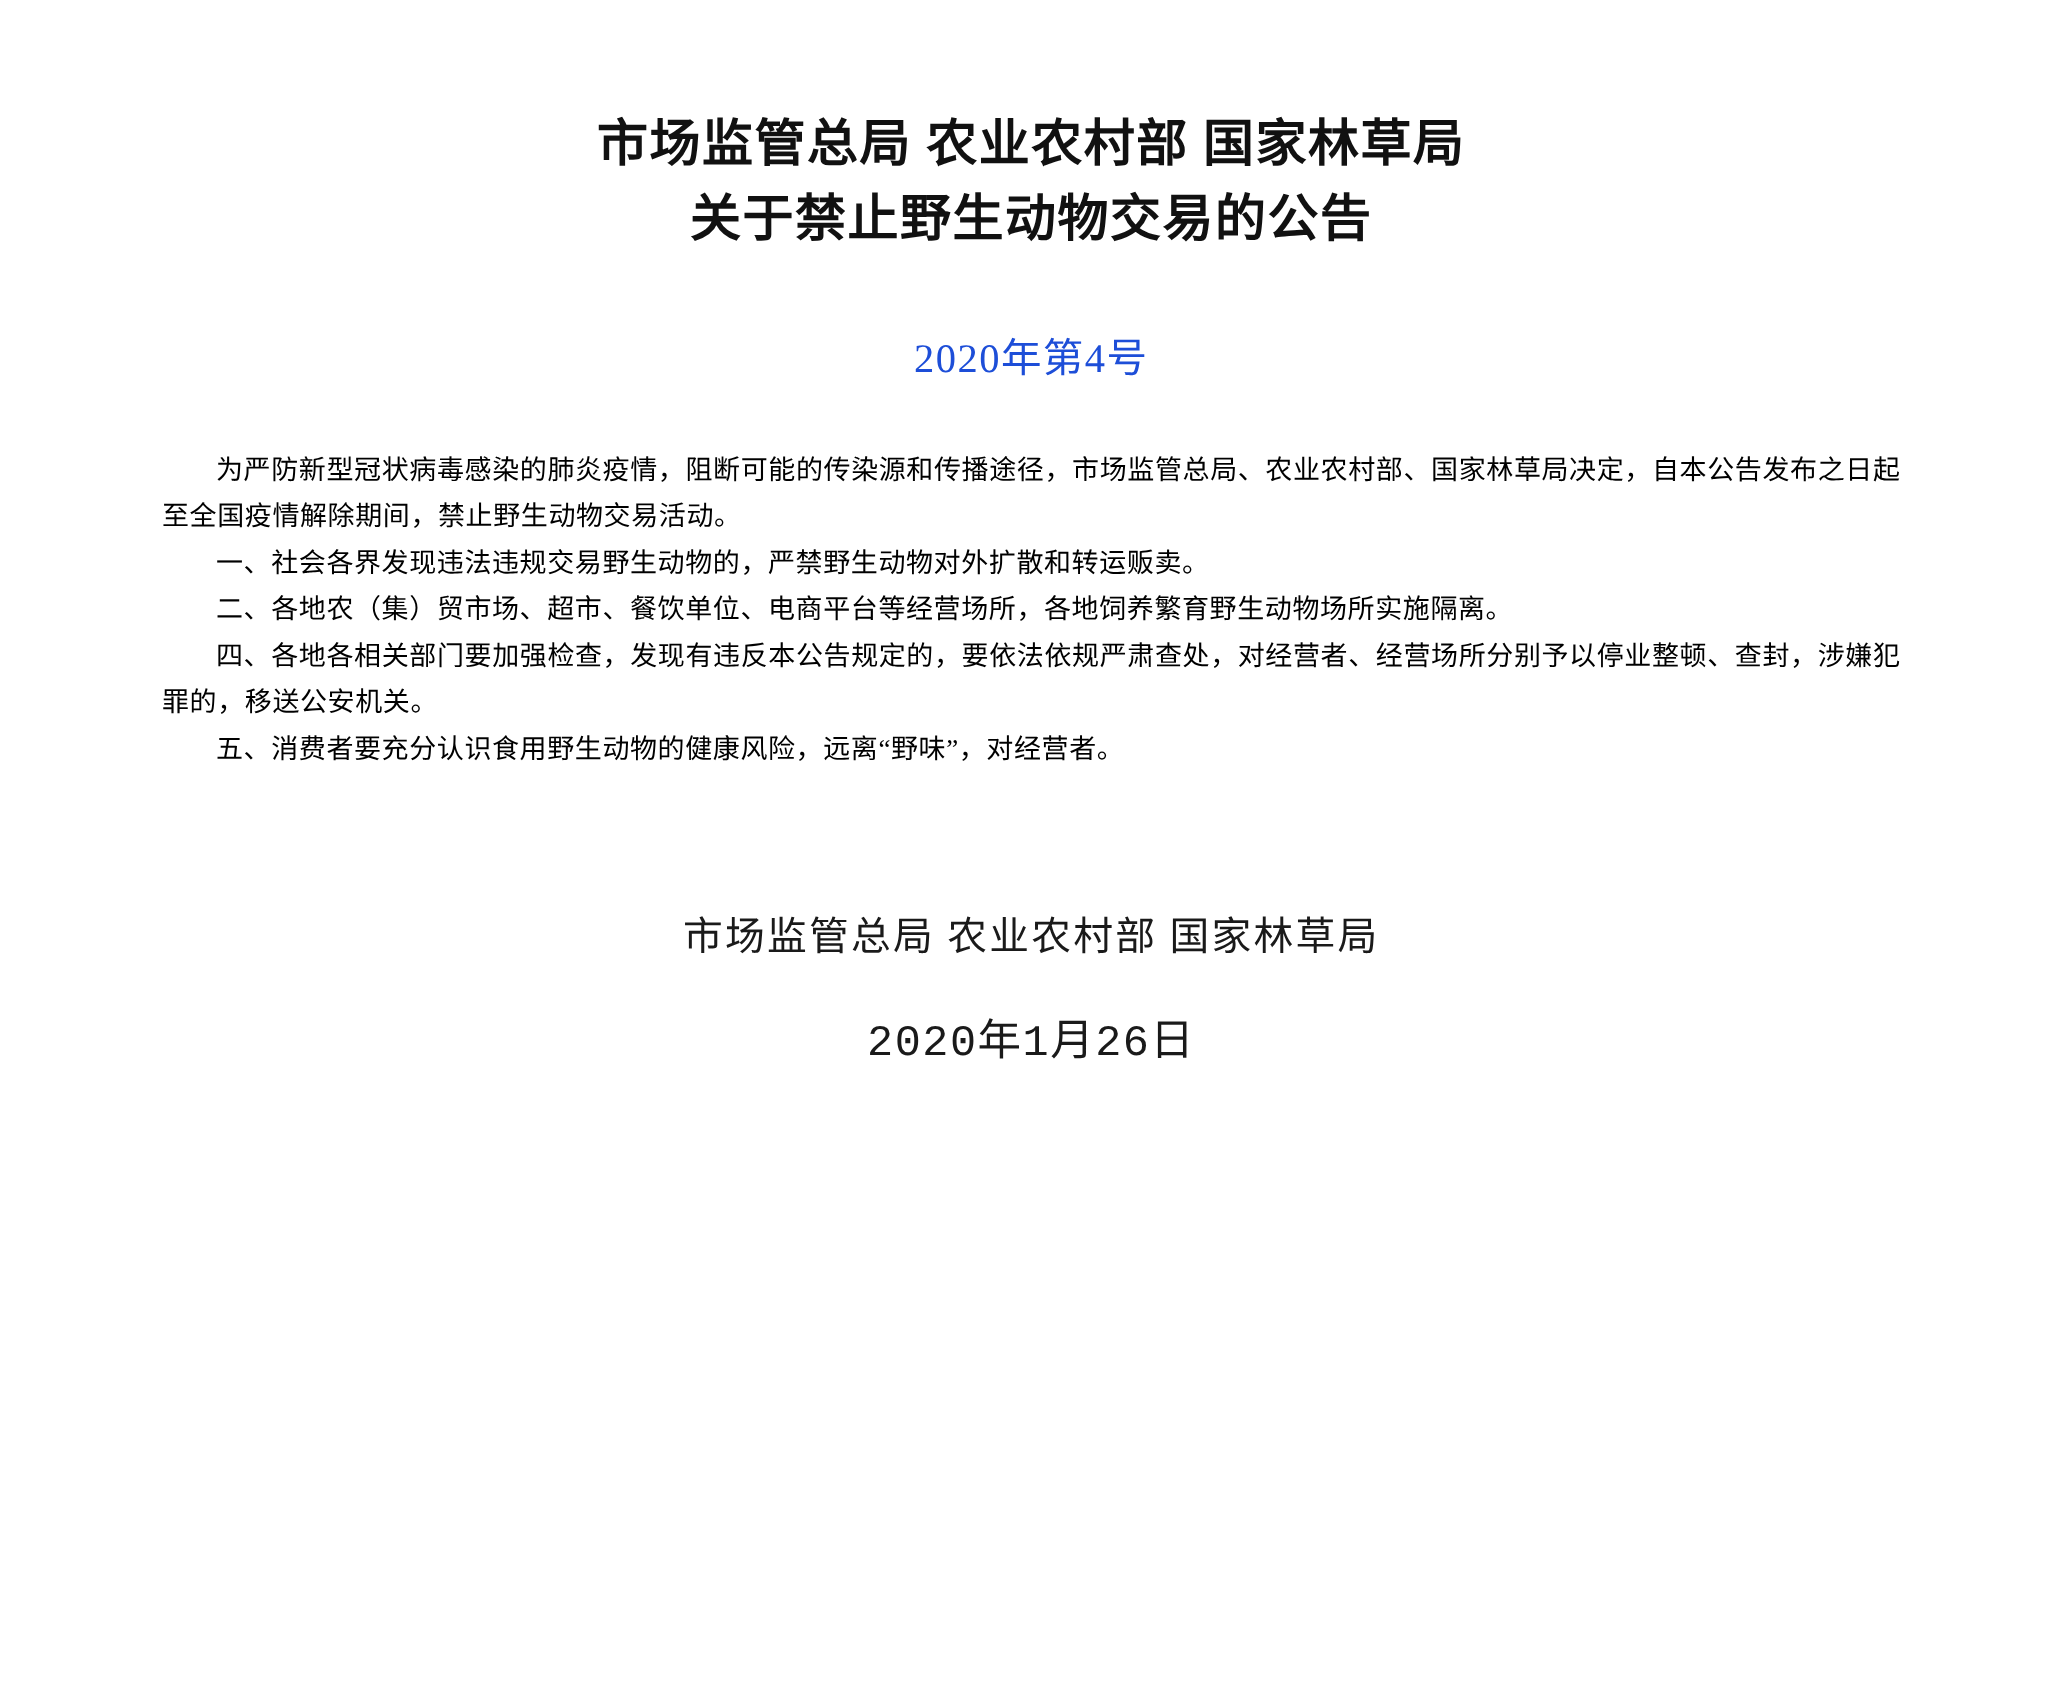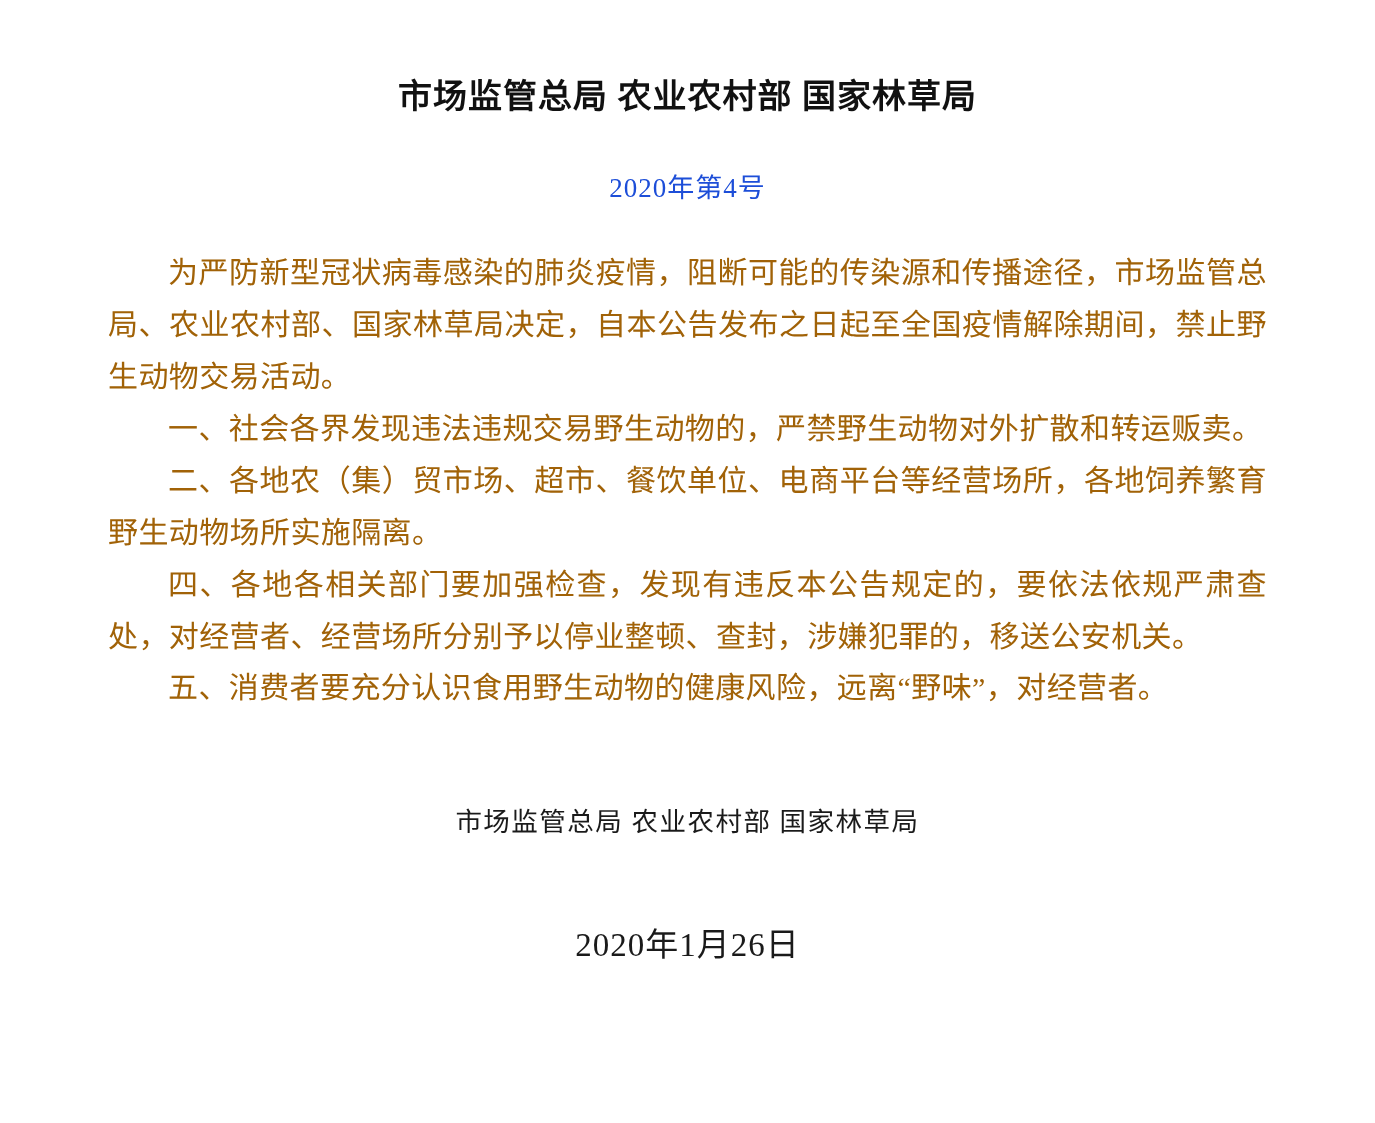--- a/index.html
+++ b/index.html
@@ -38,52 +38,54 @@
     font-size: 27px;
     letter-spacing: 1px;
     margin-top: 44px;
     margin-bottom: 0;
     color: #1d4ed8;
   }
   .body-text {
     margin-top: 42px;
   }
   .para {
-    font-size: 30px;
+    font-size: 18px;
     line-height: 1.73;
     text-align: justify;
     text-justify: inter-ideograph;
     text-indent: 2em;
     margin: 0;
     letter-spacing: 0.4px;
-    color: #a16207;
+    color: #000000;
   }
   .signature-block {
     margin-top: 86px;
     text-align: center;
   }
   .signature {
     font-size: 26.5px;
     letter-spacing: 1.5px;
     color: #1a1a1a;
   }
   .sign-date {
-    font-size: 33px;
+    font-size: 29px;
     letter-spacing: 1px;
-    margin-top: 79px;
+    margin-top: 28px;
     color: #1a1a1a;
+    font-family: Liberation Mono, monospace;
   }
 </style>
 </head>
 <body>
 
 <div class="page">
 
   <h1 class="doc-title">
     <span class="line">市场监管总局 农业农村部 国家林草局</span>
+    <span class="line">关于禁止野生动物交易的公告</span>
   </h1>
 
   <div class="doc-number">2020年第4号</div>
 
   <div class="body-text">
     <p class="para">为严防新型冠状病毒感染的肺炎疫情，阻断可能的传染源和传播途径，市场监管总局、农业农村部、国家林草局决定，自本公告发布之日起至全国疫情解除期间，禁止野生动物交易活动。</p>
     <p class="para">一、社会各界发现违法违规交易野生动物的，严禁野生动物对外扩散和转运贩卖。</p>
     <p class="para">二、各地农（集）贸市场、超市、餐饮单位、电商平台等经营场所，各地饲养繁育野生动物场所实施隔离。</p>
     <p class="para">四、各地各相关部门要加强检查，发现有违反本公告规定的，要依法依规严肃查处，对经营者、经营场所分别予以停业整顿、查封，涉嫌犯罪的，移送公安机关。</p>
     <p class="para">五、消费者要充分认识食用野生动物的健康风险，远离“野味”，对经营者。</p>

